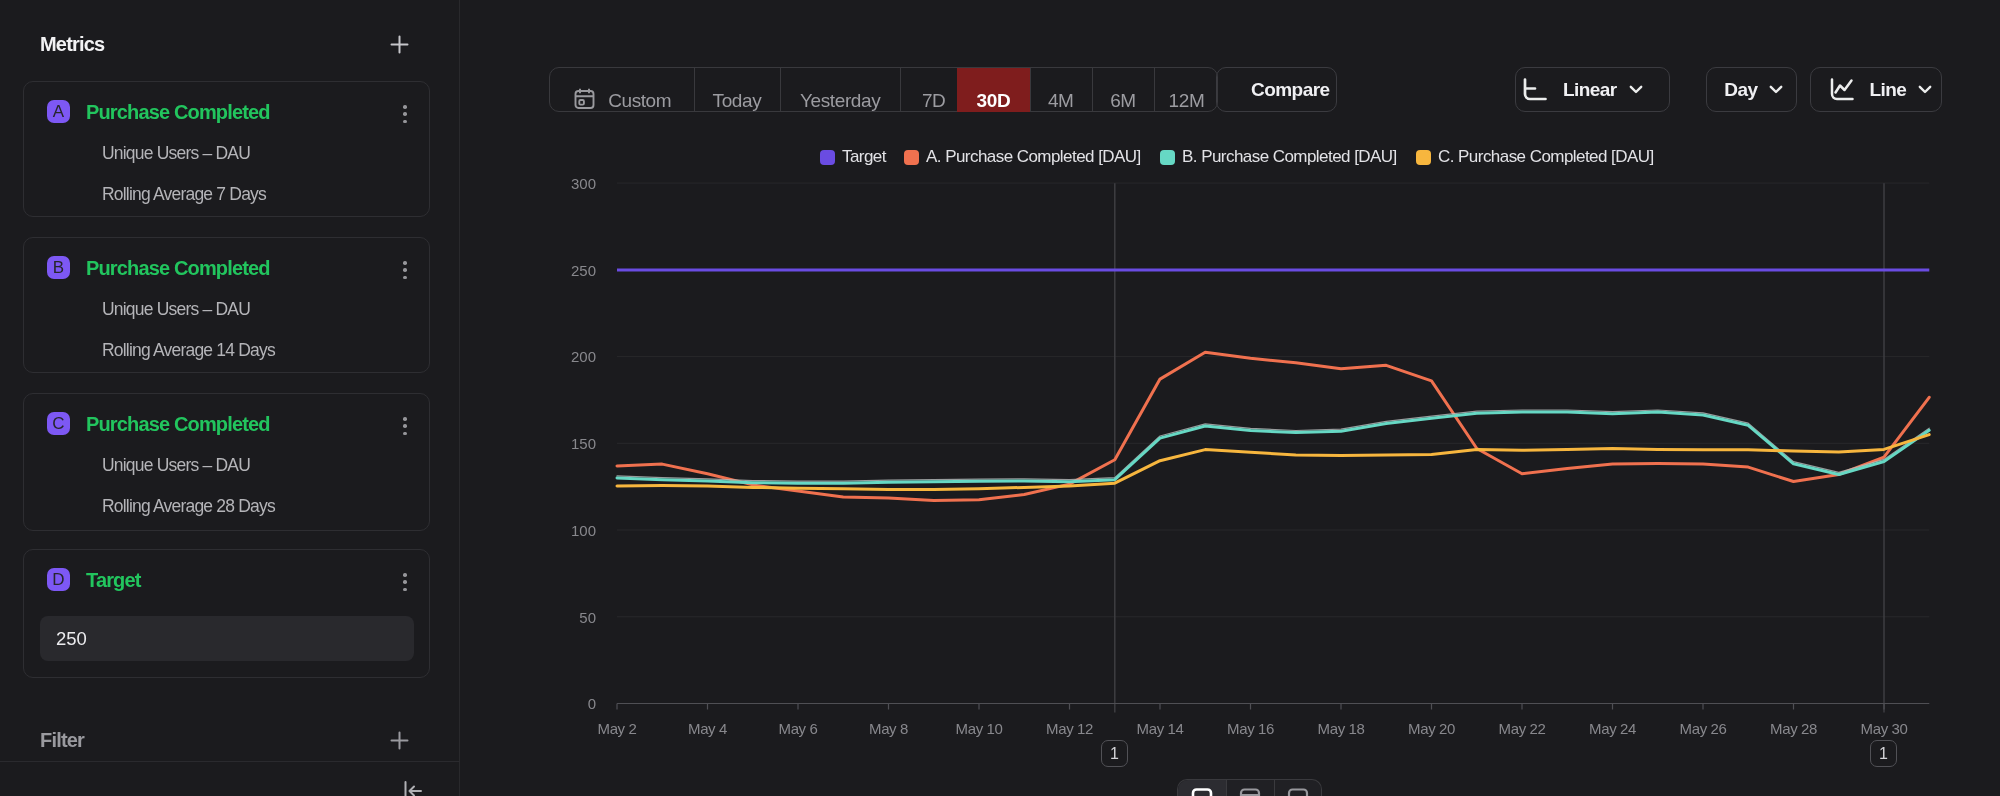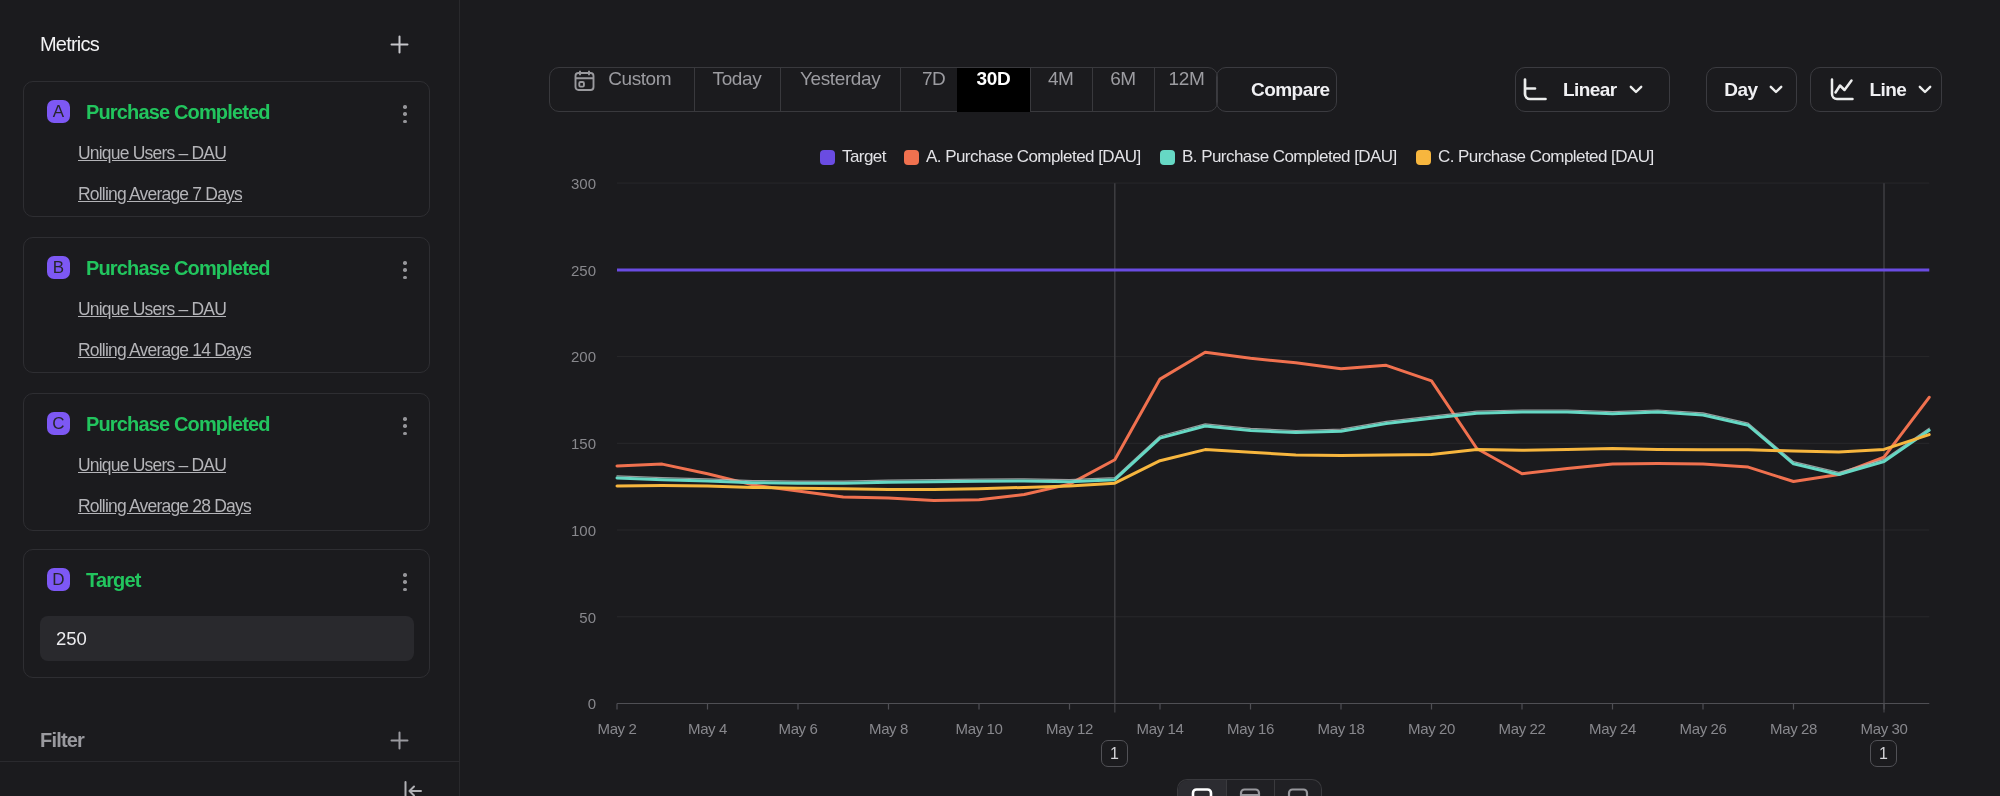--- a/index.html
+++ b/index.html
@@ -1,34 +1,34 @@
 <!DOCTYPE html>
 <html><head><meta charset="utf-8"><style>
 * { margin:0; padding:0; box-sizing:border-box; }
 html,body { width:2000px; height:796px; background:#1b1b1e; font-family:"Liberation Sans",sans-serif; overflow:hidden; }
 .abs { position:absolute; }
 .axlab { font:15px "Liberation Sans",sans-serif; fill:#88888d; }
 .card { position:absolute; left:23px; width:407px; border:1px solid #2e2e32; border-radius:10px; }
 .badge { position:absolute; left:23px; top:18px; width:23px; height:23px; border-radius:7px; background:#7d58f4; color:#26262b; font-size:17px; font-weight:500; display:flex; align-items:center; justify-content:center; }
 .ctitle { position:absolute; left:62px; top:20px; line-height:21px; font-size:20px; font-weight:600; letter-spacing:-0.85px; color:#22c55e; white-space:nowrap; }
-.crow { position:absolute; left:54px; line-height:20px; font-size:17.5px; letter-spacing:-0.8px; color:#b4b4b8; white-space:nowrap;text-decoration:underline; }
+.crow { position:absolute; left:78px; line-height:20px; font-size:17.5px; letter-spacing:-0.8px; color:#b4b4b8; white-space:nowrap; }
 .dots { position:absolute; right:22px; top:23px; width:4px; }
 .dots i { display:block; width:3.6px; height:3.6px; border-radius:50%; background:#96969a; margin:0 0 3.8px 0; }
-.seg { position:absolute; top:0; height:44px; display:flex; align-items:flex-start; justify-content:center; color:#9c9ca1; font-size:19px; letter-spacing:-0.4px; font-weight:500; }
+.seg { position:absolute; top:0; height:44px; display:flex; align-items:flex-end; justify-content:center; color:#9c9ca1; font-size:19px; letter-spacing:-0.4px; font-weight:500; }
 .segdiv { position:absolute; top:0; width:1px; height:44px; background:#39393d; }
 .btn { position:absolute; top:67px; height:45px; border:1px solid #3b3b40; border-radius:10px; display:flex; align-items:center; color:#f0f0f3; font-size:19px; font-weight:600; letter-spacing:-0.55px; }
 .leg { position:absolute; top:147px; display:flex; align-items:center; white-space:nowrap; }
 .leg i { width:15px; height:15px; border-radius:4px; margin-right:7px; flex:none; }
 .leg span { font-size:17px; letter-spacing:-0.55px; color:#e2e2e6; }
 .onebox { position:absolute; top:740px; width:27px; height:27px; border:1.2px solid #515156; border-radius:7px; color:#d2d2d6; font-size:16px; display:flex; align-items:center; justify-content:center; background:#1b1b1e; }
 </style></head>
 <body>
 
 <div class="abs" style="left:0;top:0;width:460px;height:796px;border-right:1px solid #29292c;background:#1b1b1e"></div>
-<div class="abs" style="left:40px;top:34px;line-height:21px;font-size:20px;font-weight:400;letter-spacing:-0.8px;color:#f2f2f4">Metrics</div>
+<div class="abs" style="left:40px;top:34px;line-height:21px;font-size:20px;font-weight:700;letter-spacing:-0.8px;color:#f2f2f4">Metrics</div>
 <svg class="abs" style="left:388px;top:33px" width="23" height="23" viewBox="0 0 23 23">
     <path d="M11.5 3.5v16M3.5 11.5h16" stroke="#c6c6ca" stroke-width="2" stroke-linecap="round"></path>
   </svg>
 
 <div class="card" style="top:81px;height:136px">
   <div class="badge">A</div>
     <div class="ctitle">Purchase Completed</div>
   <div class="crow" style="top:61px">Unique Users – DAU</div>
   <div class="crow" style="top:102px">Rolling Average 7 Days</div>
   <div class="dots">
@@ -85,21 +85,21 @@
         <path d="M3.5 10.2h18M8 2.8v4.4M17 2.8v4.4"></path>
         <rect x="7.3" y="14" width="4.6" height="4.6" rx="1.2"></rect>
       </svg>Custom</div>
   <div class="segdiv" style="left:144px"></div>
   <div class="seg" style="left:144px;width:86.5px">Today</div>
   <div class="segdiv" style="left:230.5px"></div>
   <div class="seg" style="left:230.5px;width:120px">Yesterday</div>
   <div class="segdiv" style="left:350.5px"></div>
   <div class="seg" style="left:362px;width:44px">7D</div>
   <div class="segdiv" style="left:407.5px"></div>
-  <div class="seg" style="left:407.5px;width:72.5px;background:#000000;color:#ffffff;font-weight:700">30D</div>
+  <div class="seg" style="left:407.5px;width:72.5px;background:#7f1d1d;color:#ffffff;font-weight:700">30D</div>
   <div class="segdiv" style="left:480px"></div>
   <div class="seg" style="left:480px;width:62px">4M</div>
   <div class="segdiv" style="left:542px"></div>
   <div class="seg" style="left:542px;width:62.5px">6M</div>
   <div class="segdiv" style="left:604.5px"></div>
   <div class="seg" style="left:604.5px;width:64.5px">12M</div>
 </div>
 
 <div class="btn" style="left:1216px;width:121px;padding-left:34px">Compare<svg width="14" height="9" viewBox="0 0 14 9" fill="none" stroke="#eceded" stroke-width="2.4" stroke-linecap="round" stroke-linejoin="round" style="margin-left:11px">
       <path d="M1.8 1.8 7 7l5.2-5.2"></path>

